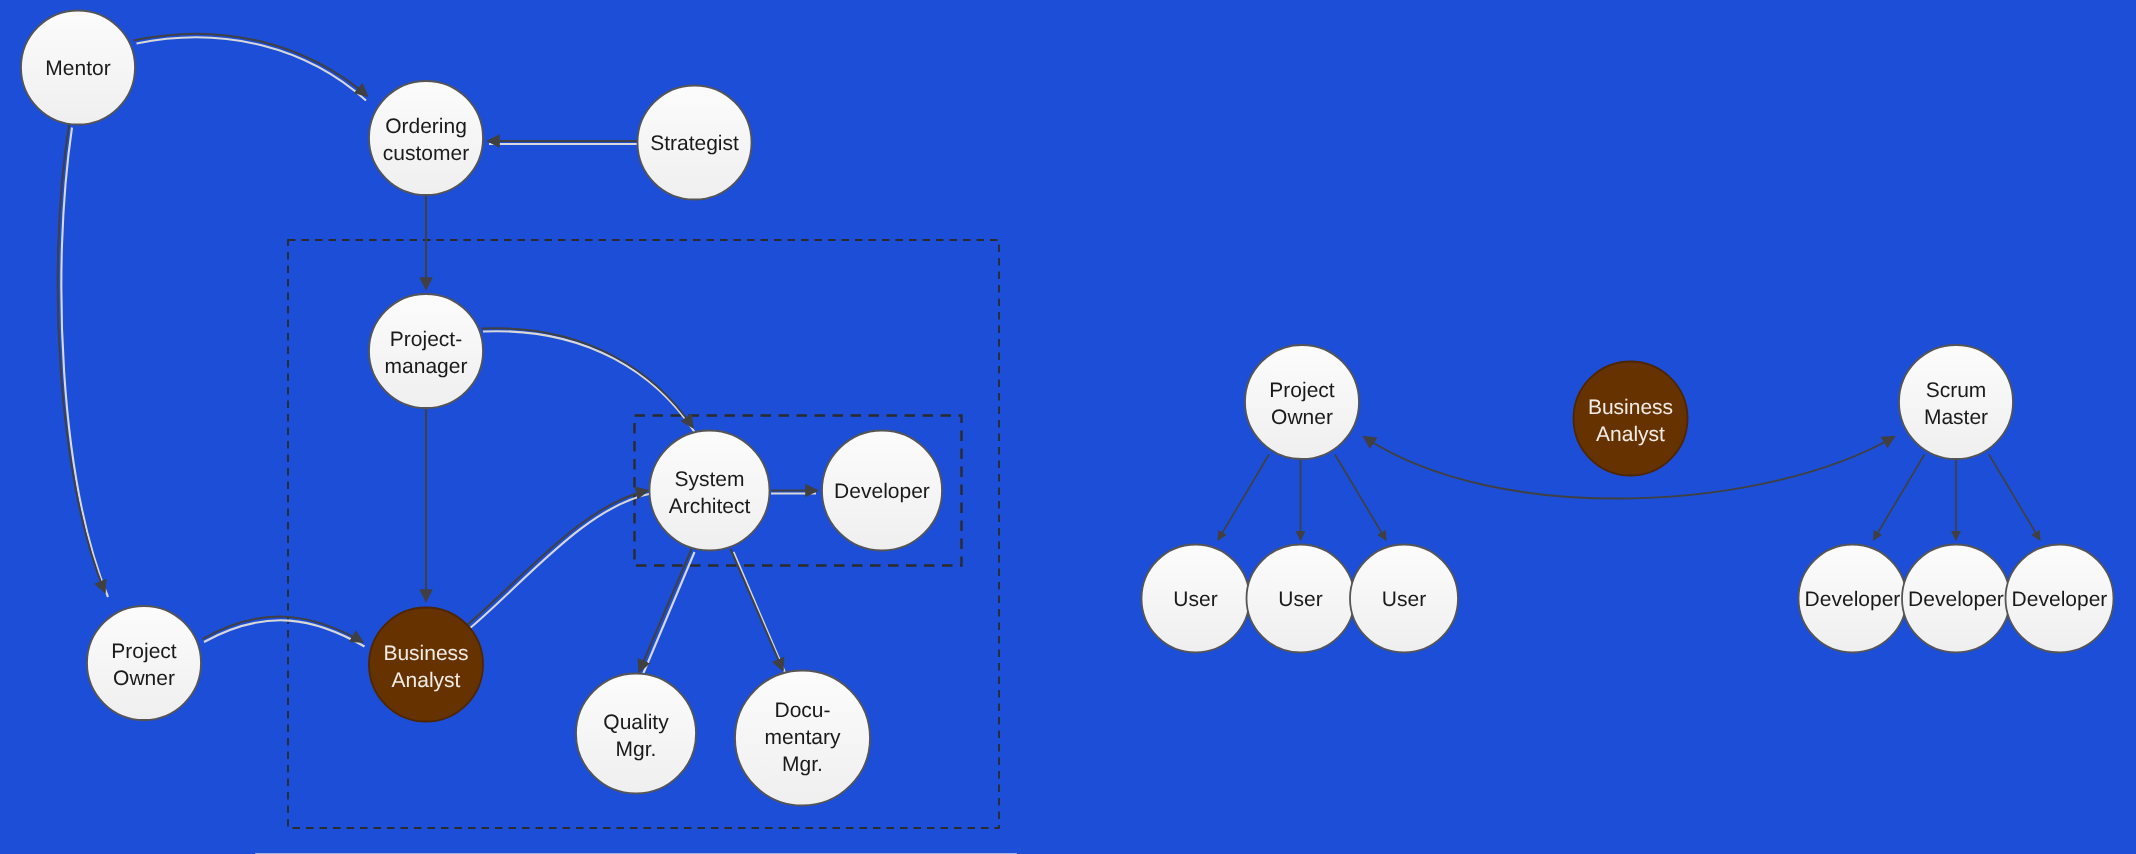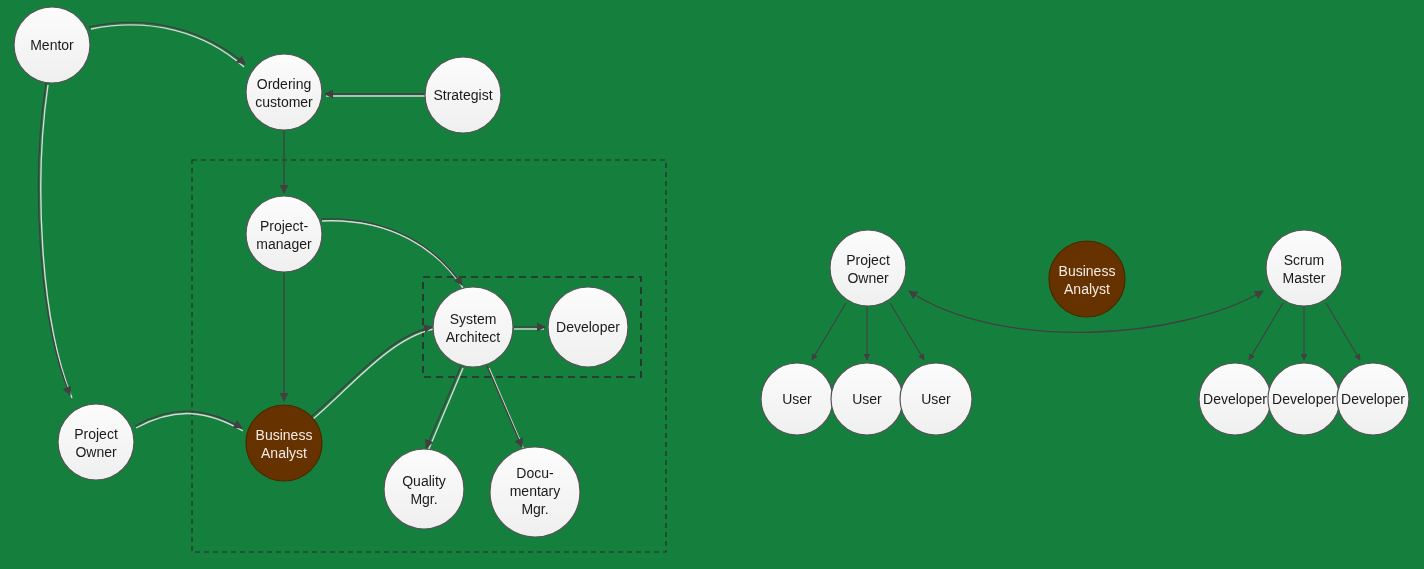--- a/index.html
+++ b/index.html
@@ -7,21 +7,21 @@
     padding: 0;
     background: #ffffff;
   }
   body {
     font-family: "Liberation Sans", sans-serif;
   }
   #canvas {
     position: relative;
     width: 1424px;
     height: 569px;
-    background: #15803d;
+    background: #1d4ed8;
     overflow: hidden;
   }
   svg#diagram {
     position: absolute;
     left: 0;
     top: 0;
     width: 1424px;
     height: 569px;
   }
   .node-circle {

